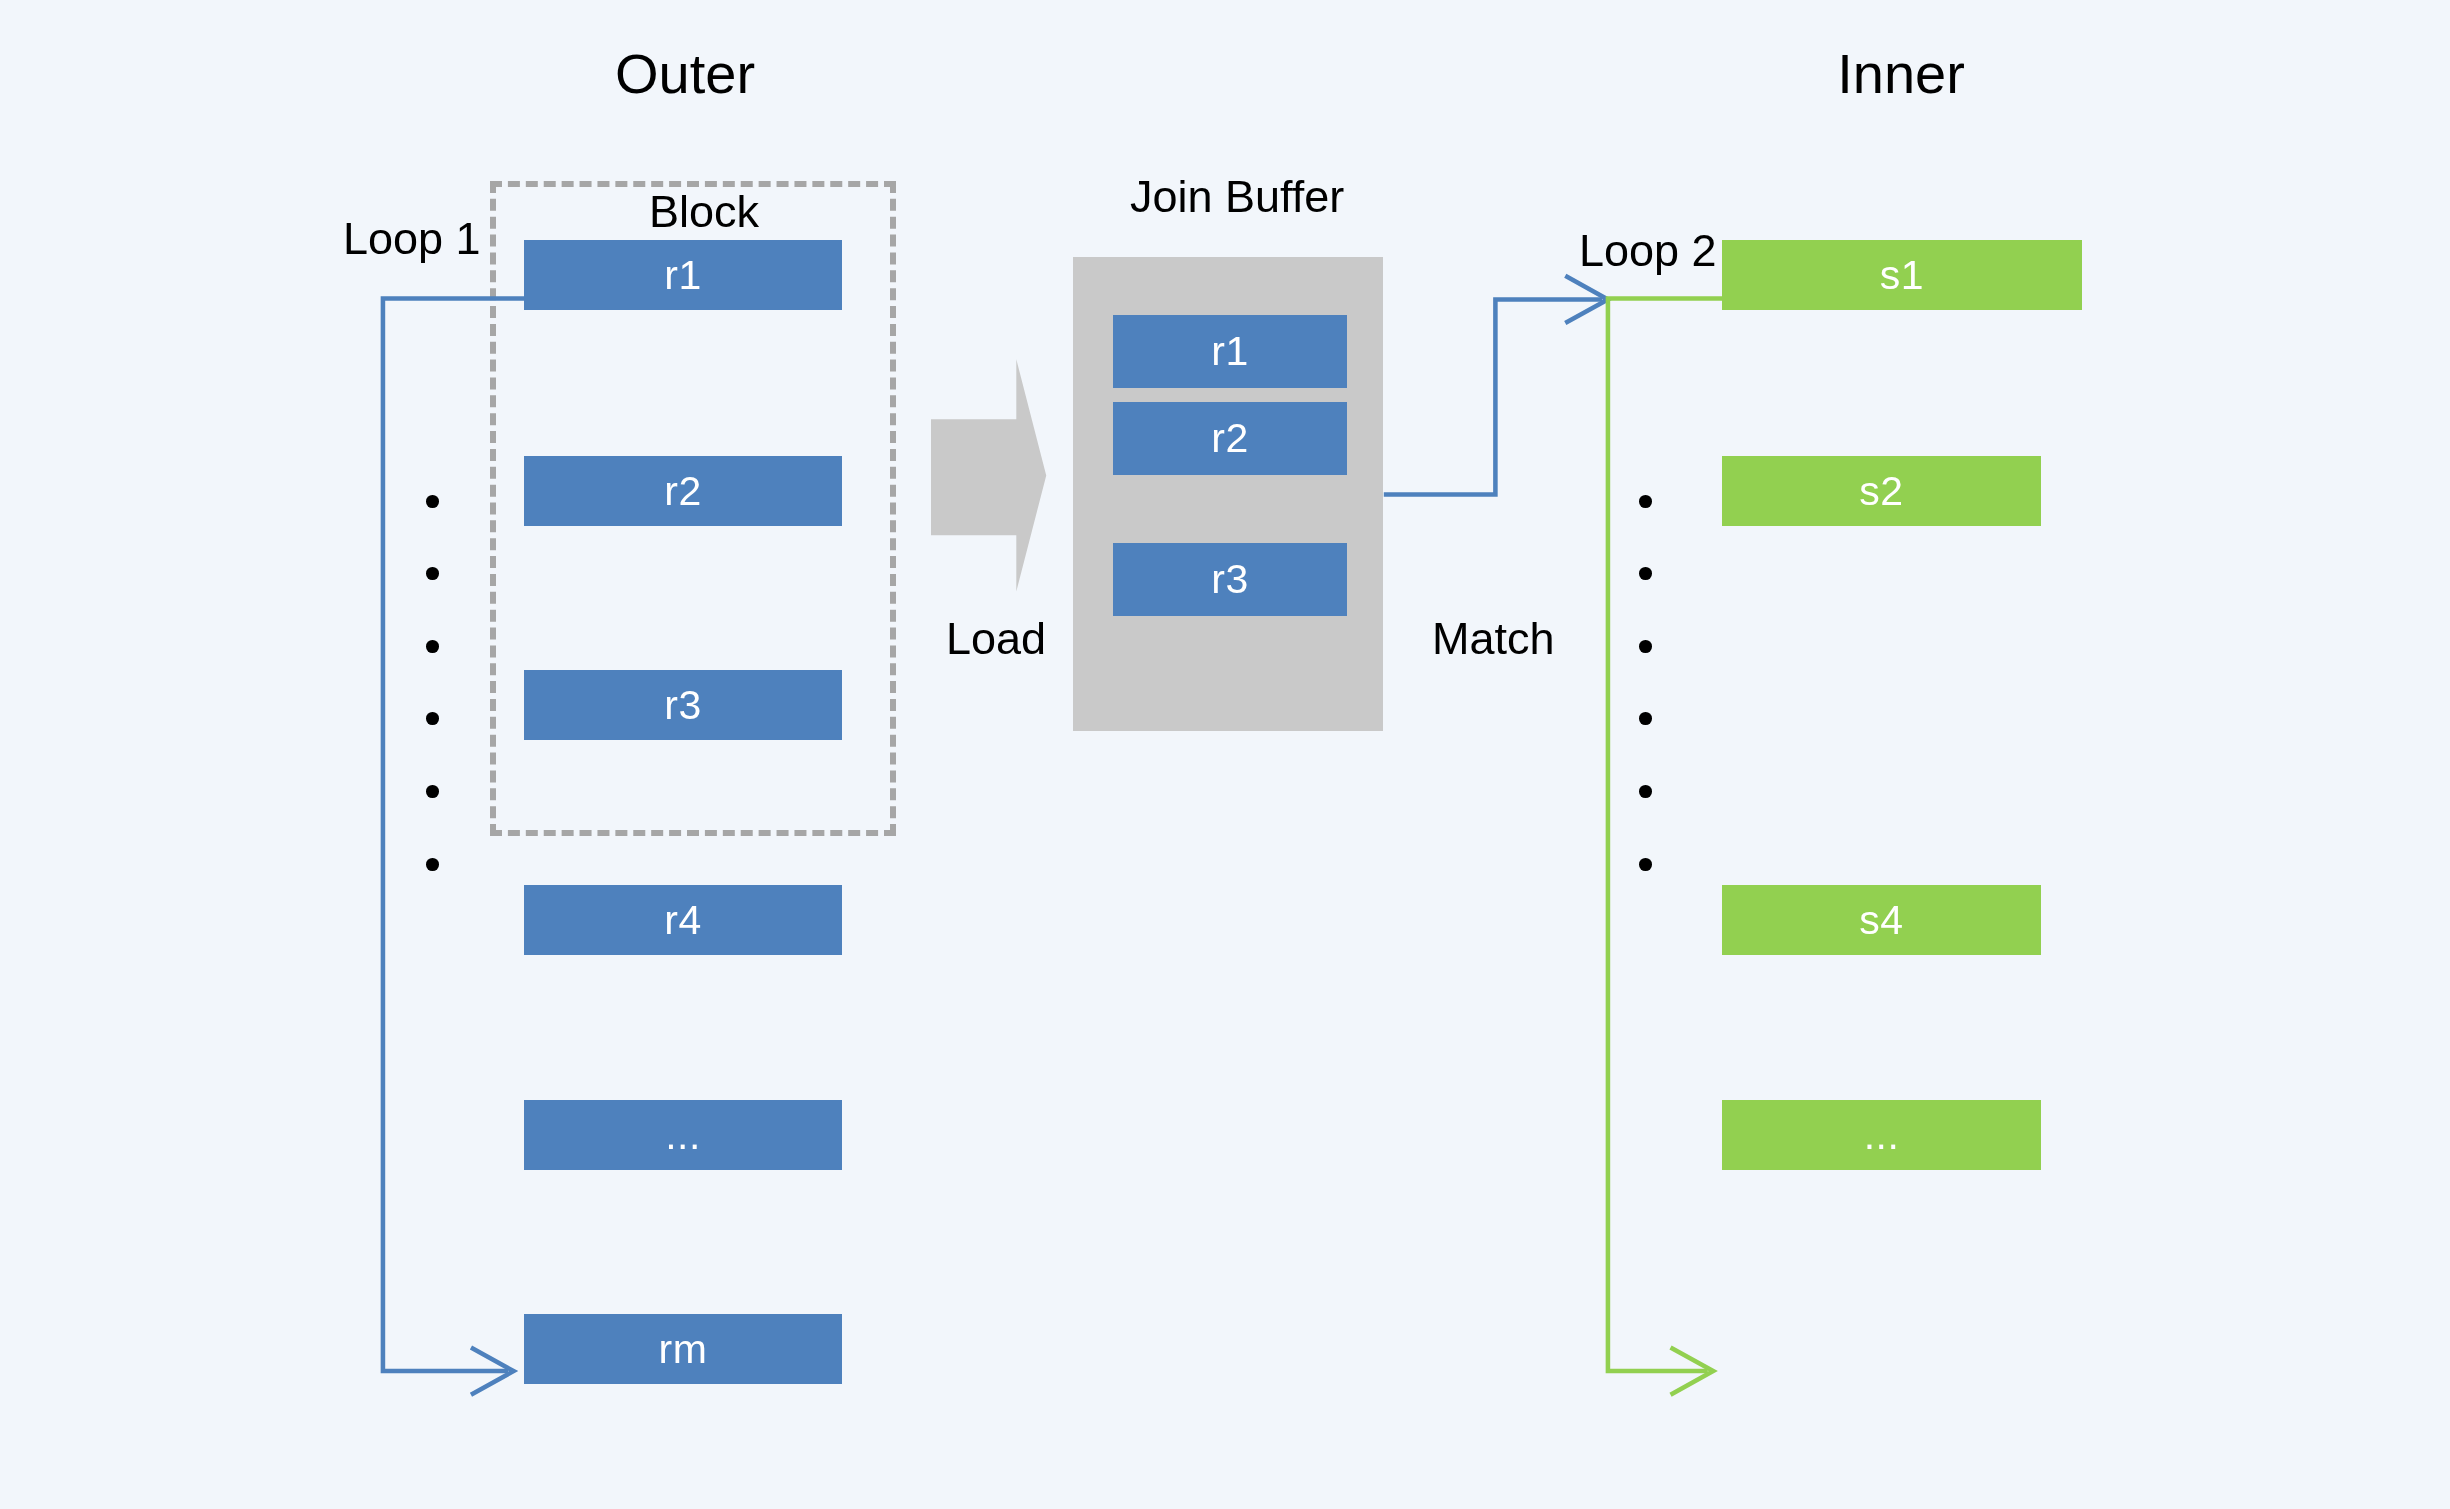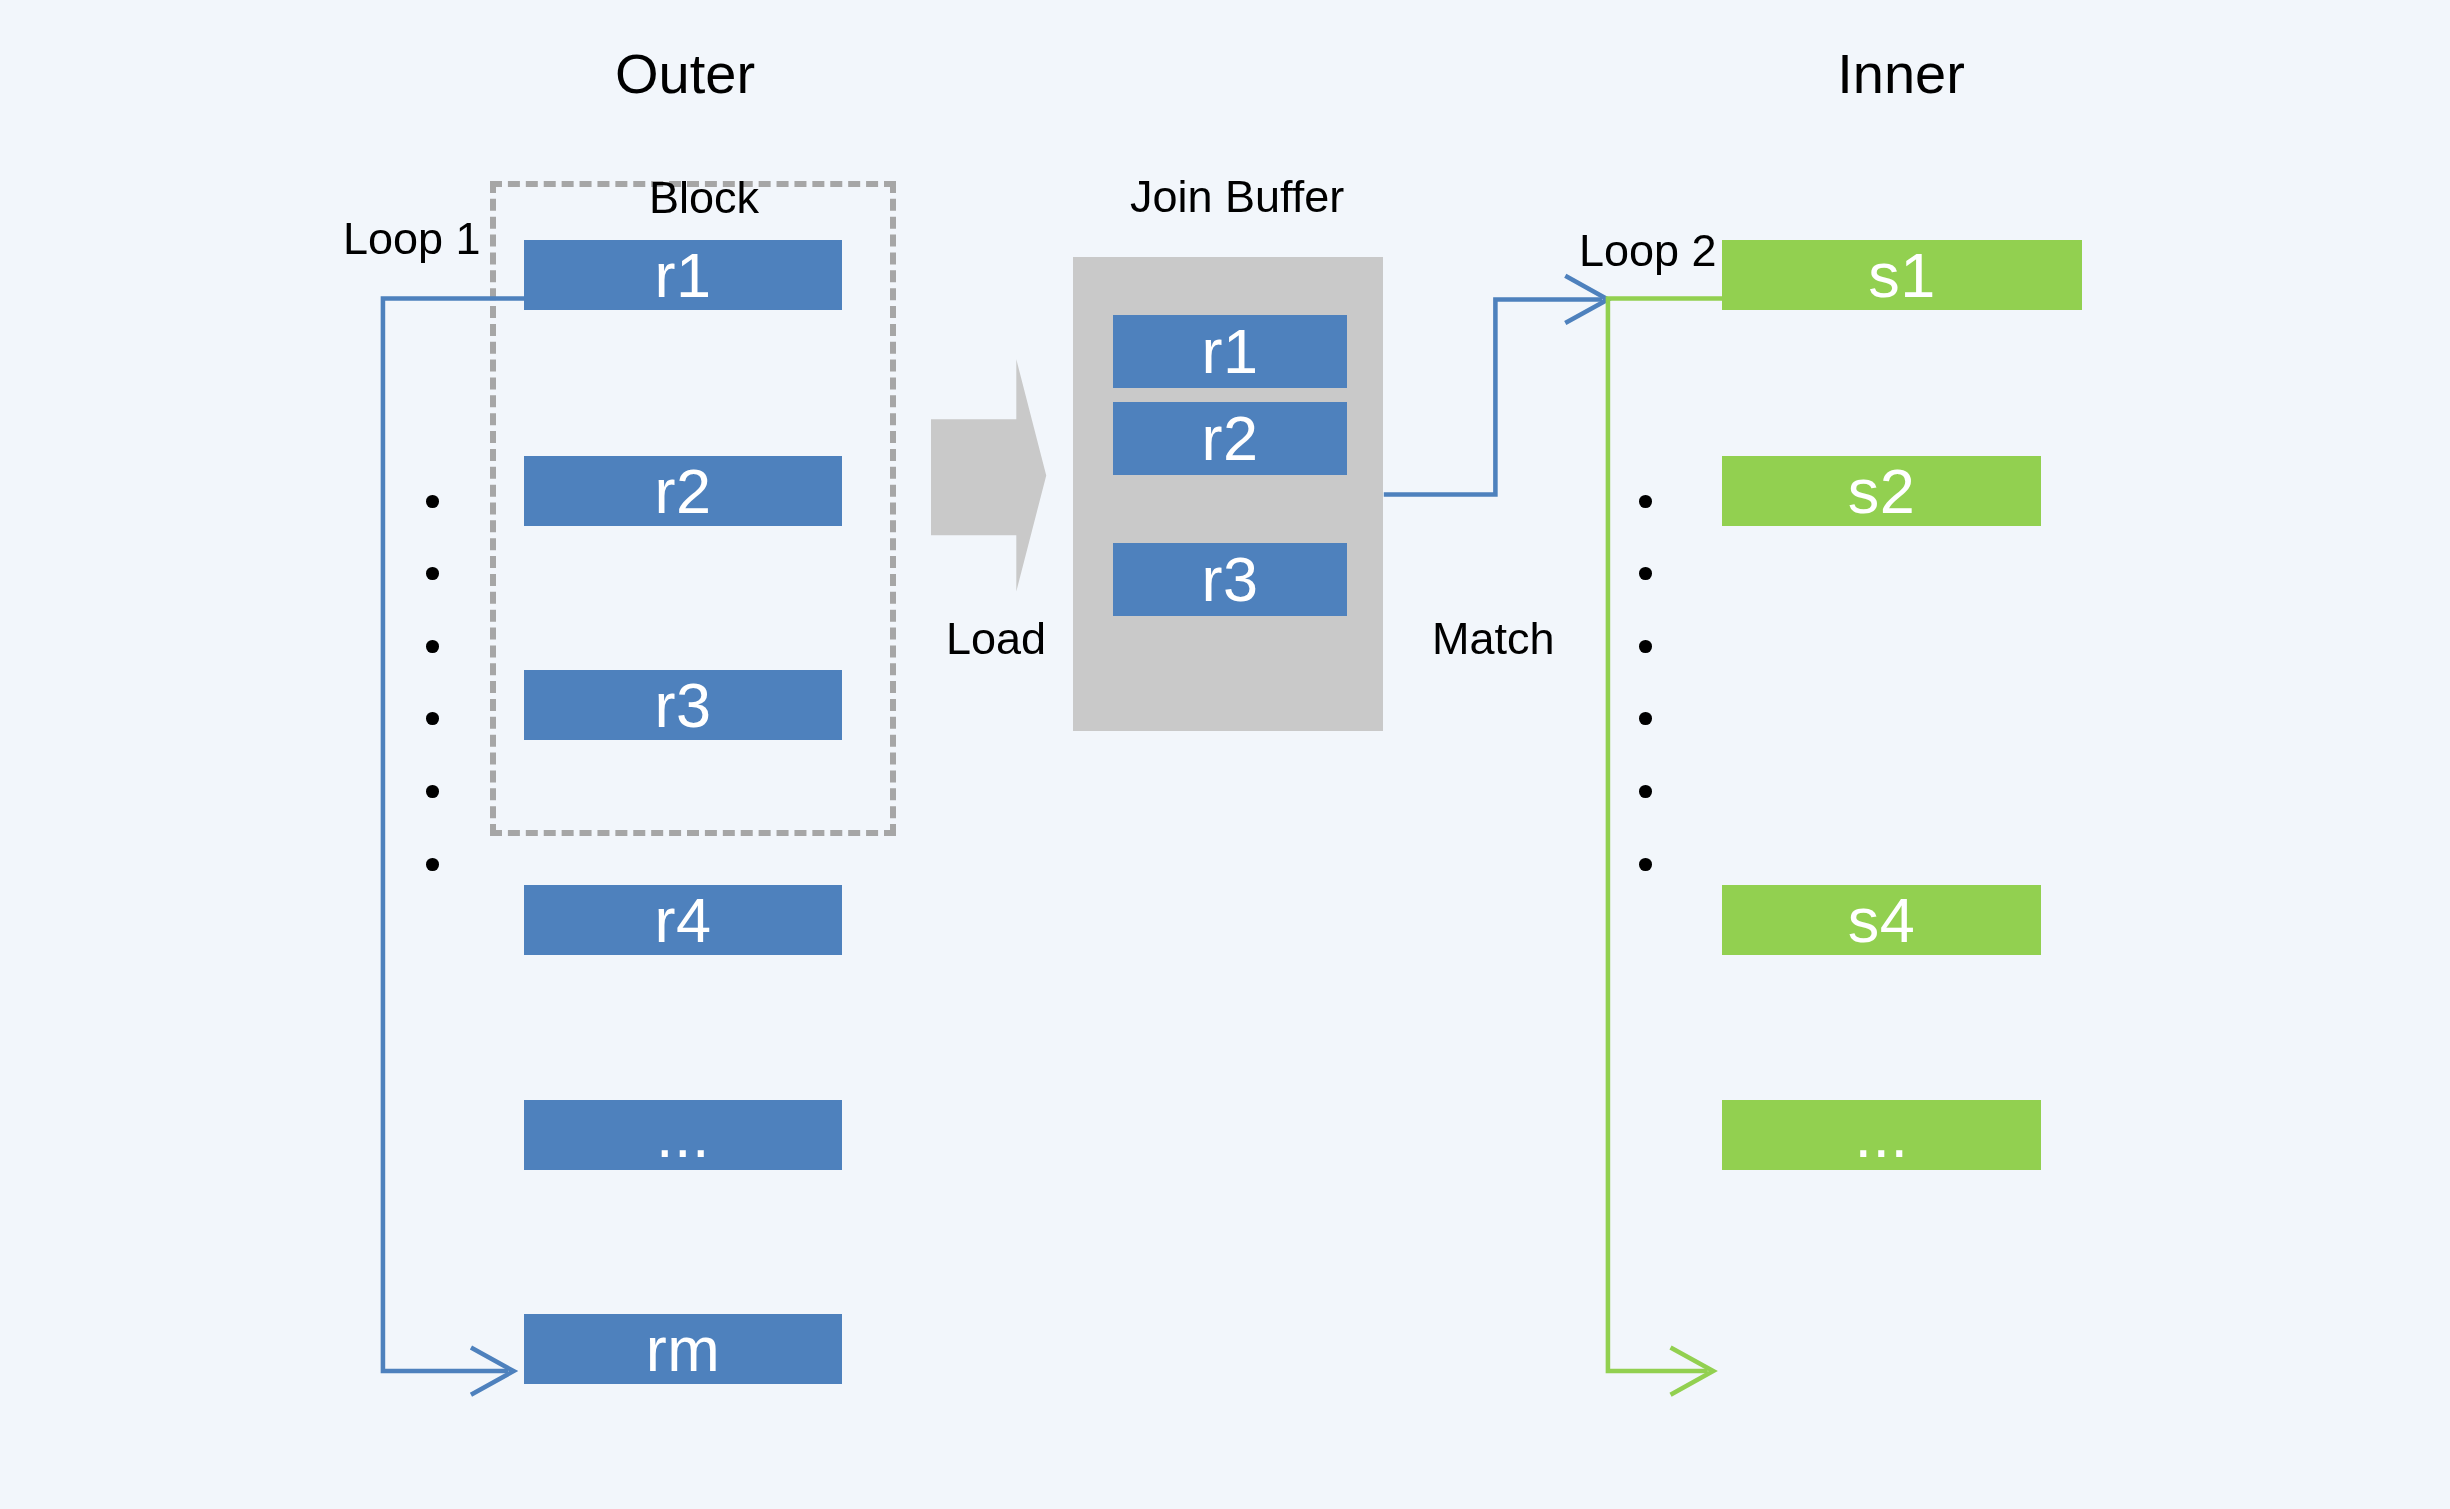--- a/index.html
+++ b/index.html
@@ -33,21 +33,21 @@
     font-size: 45px;
     color: #000000;
     white-space: nowrap;
   }
   .row-box {
     position: absolute;
     display: flex;
     align-items: center;
     justify-content: center;
     color: #ffffff;
-    font-size: 63px;
+    font-size: 41px;
     line-height: 1;
     letter-spacing: 0.5px;
   }
   .row-box.blue { background: #4e81bd; }
   .row-box.green { background: #92d050; }
   .buffer-shell {
     position: absolute;
     background: #c9c9c9;
   }
   .block-dashed {
@@ -76,21 +76,21 @@
 <body>
 
 <div id="stage">
 
   <div class="col-title" style="left:1724px; top:41px; width:354px;">Inner</div>
 
   <div class="col-title" style="left:508px; top:41px; width:354px;">Outer</div>
 
   <div class="block-dashed" style="left:490px; top:181px; width:406px; height:655px;"></div>
 
-  <div class="section-label" style="left:649px; top:172px;">Block</div>
+  <div class="section-label" style="left:649px; top:186px;">Block</div>
 
   <div class="edge-label" style="left:343px; top:213px;">Loop 1</div>
 
   <div class="row-box blue" style="left:524px; top:240px; width:318px; height:70px;">
     <span>r1</span>
   </div>
   <div class="row-box blue" style="left:524px; top:456px; width:318px; height:70px;">
     <span>r2</span>
   </div>
   <div class="row-box blue" style="left:524px; top:670px; width:318px; height:70px;">

